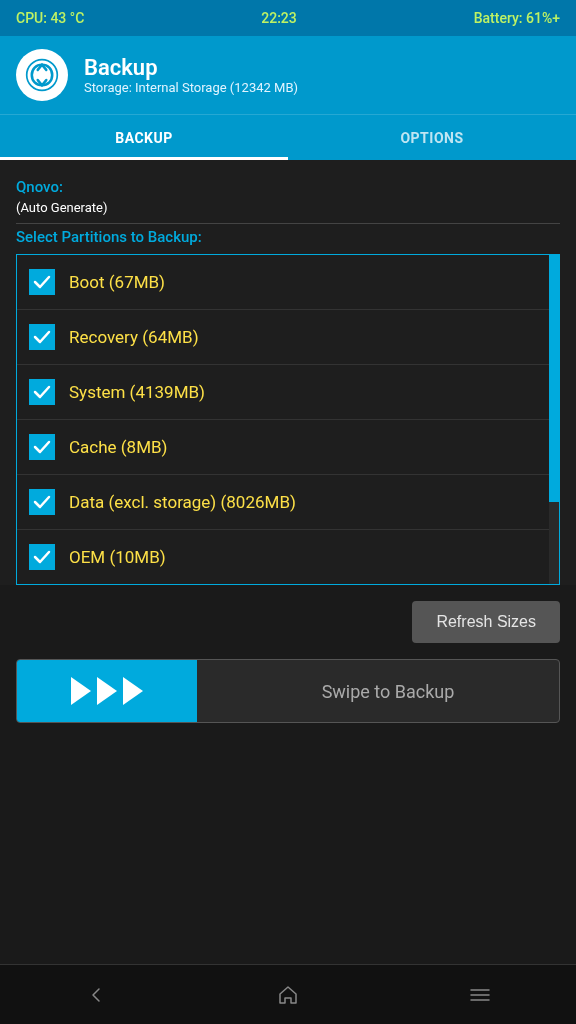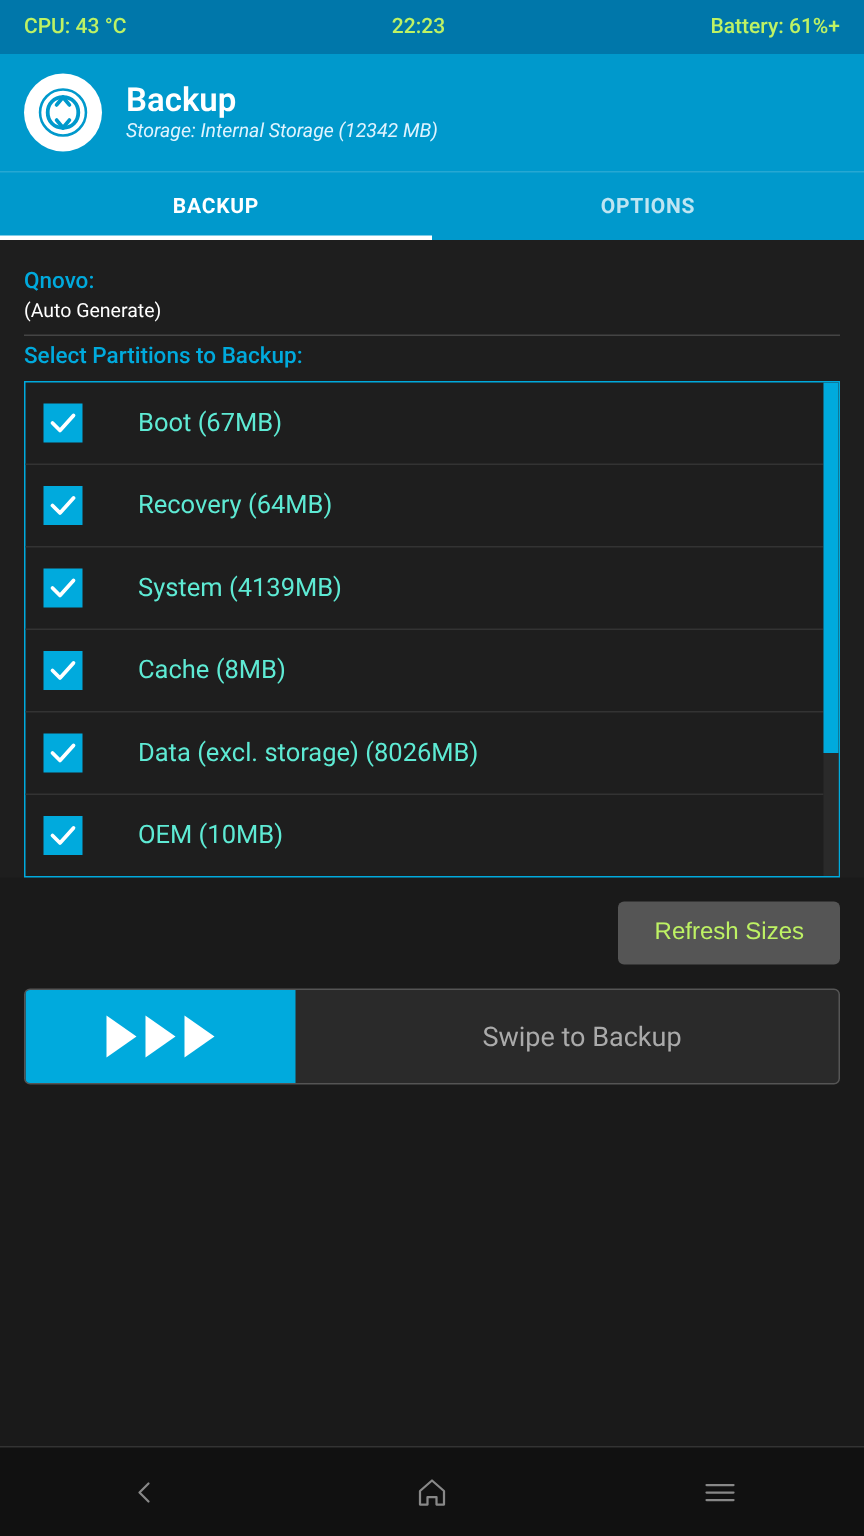--- a/index.html
+++ b/index.html
@@ -56,21 +56,20 @@
       flex-direction: column;
     }
     .app-title {
       font-size: 22px;
       font-weight: 600;
       color: #fff;
     }
     .app-subtitle {
       font-size: 13px;
       color: #e0f4ff;
-      font-style: italic;
     }
 
     
     .tab-bar {
       background: #0099cc;
       display: flex;
       height: 46px;
       border-top: 1px solid rgba(255,255,255,0.15);
     }
     .tab {
@@ -176,33 +175,32 @@
       justify-content: center;
       flex-shrink: 0;
     }
     .checkbox svg {
       width: 18px;
       height: 18px;
     }
 
     .partition-name {
       font-size: 17px;
-      color: #5eead4;
-      margin-left: 23px;
+      color: #fde047;
     }
 
     
     .refresh-section {
       display: flex;
       justify-content: flex-end;
       padding: 16px 16px;
     }
     .refresh-btn {
       background: #555;
-      color: #bef264;
+      color: #e5e5e5;
       border: none;
       padding: 12px 24px;
       font-size: 16px;
       border-radius: 4px;
       cursor: pointer;
     }
 
     
     .swipe-section {
       padding: 0 16px 16px 16px;

